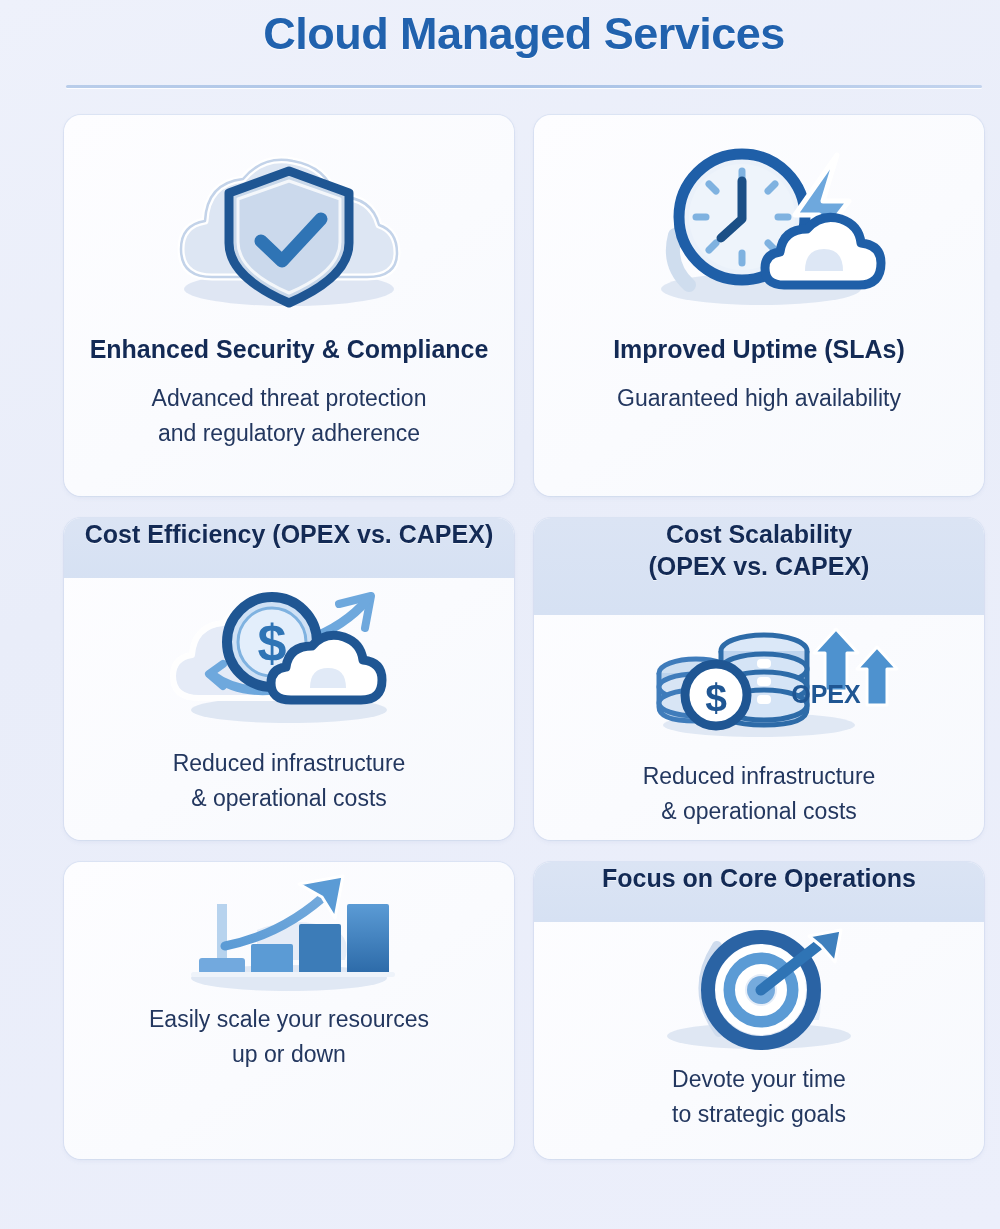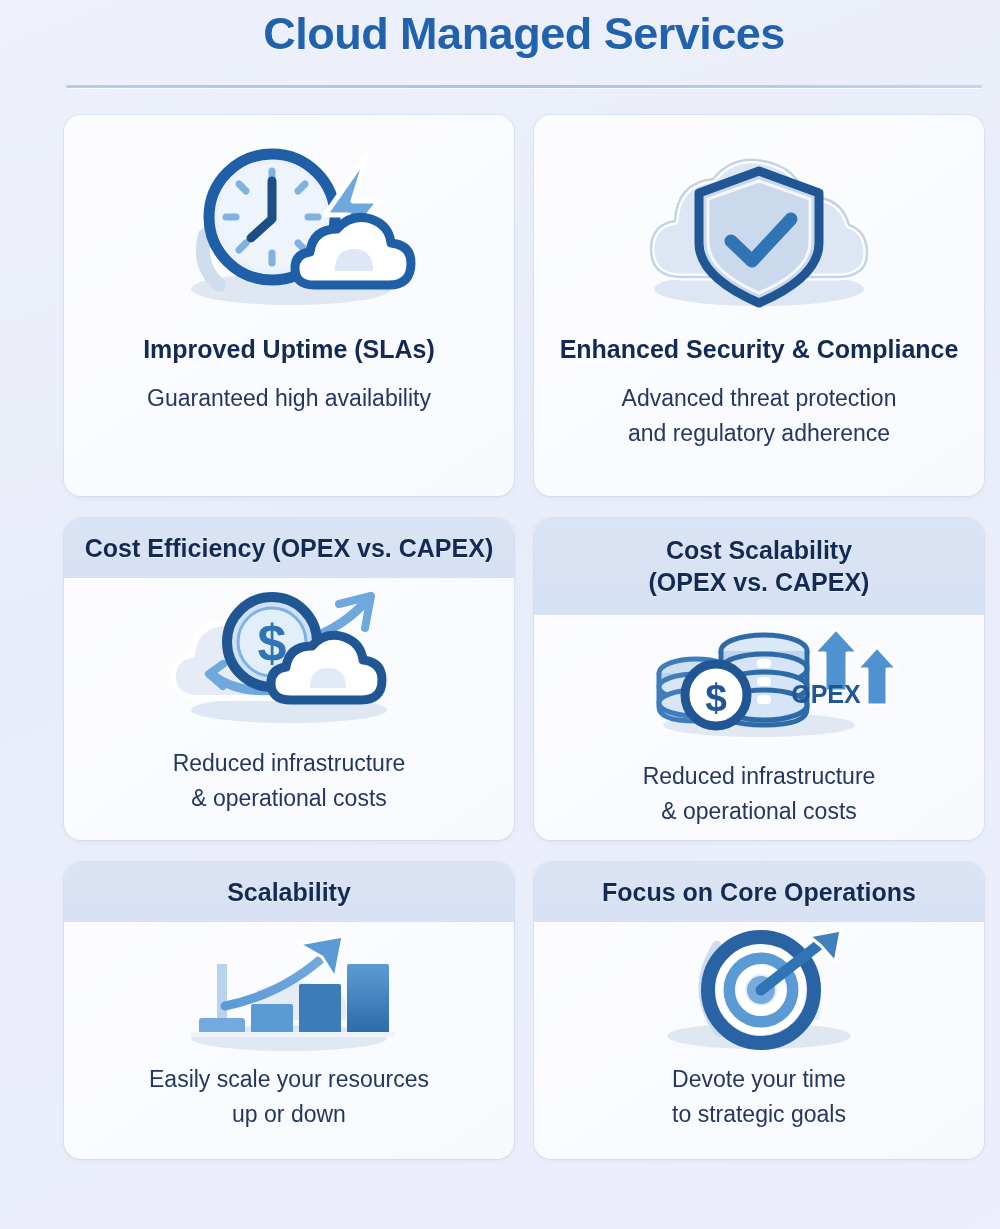--- a/index.html
+++ b/index.html
@@ -65,21 +65,20 @@
   }
   .card.r1 { height: 381px; }
   .card.r2 { height: 322px; }
   .card.r3 { height: 297px; }
 
   .band {
     width: 100%;
     background: linear-gradient(180deg, #dbe4f4 0%, #d6e1f3 100%);
     box-sizing: border-box;
     display: flex;
-    align-items: center;
     justify-content: center;
     text-align: center;
   }
   .band.one-line { height: 60px; }
   .band.two-line { height: 97px; }
 
   .card-title {
     font-size: 25px;
     font-weight: bold;
     color: #132a55;
@@ -132,20 +131,41 @@
 <body>
 
 <div class="page">
 
   <div class="header">
     <h1 class="page-title">Cloud Managed Services</h1>
     <div class="title-divider"></div>
   </div>
 
   <div class="grid">
+
+    <div class="card r1">
+      <div class="body-area">
+        <div class="icon-wrap">
+          <svg width="300" height="180" viewBox="0 0 300 180">
+            <ellipse cx="150" cy="152" rx="105" ry="17" fill="#d9e2f1" opacity="0.85"></ellipse>
+            <g>
+              <path d="M73 140 Q42 140 42 112 Q42 88 66 84 Q68 46 104 42 Q124 18 154 24 Q188 30 196 60 Q232 58 240 88 Q258 94 258 116 Q258 140 228 140 Z" fill="#dde6f3" stroke="#ffffff" stroke-width="7" stroke-linejoin="round"></path>
+              <path d="M73 140 Q42 140 42 112 Q42 88 66 84 Q68 46 104 42 Q124 18 154 24 Q188 30 196 60 Q232 58 240 88 Q258 94 258 116 Q258 140 228 140 Z" fill="none" stroke="#c3d3e9" stroke-width="2.5" stroke-linejoin="round"></path>
+            </g>
+            <path d="M150 34 L210 56 L210 106 Q210 140 150 166 Q90 140 90 106 L90 56 Z" fill="#c9d8ea" stroke="#1f5693" stroke-width="9" stroke-linejoin="round"></path>
+            <path d="M150 44 L201 62 L201 105 Q201 134 150 156 Q99 134 99 105 L99 62 Z" fill="#ccdaed" stroke="#ffffff" stroke-width="3" stroke-linejoin="round" opacity="0.8"></path>
+            <path d="M122 104 L143 124 L182 82" fill="none" stroke="#2f74b5" stroke-width="13" stroke-linecap="round" stroke-linejoin="round"></path>
+          </svg>
+        </div>
+        <h2 class="card-title plain">Enhanced Security
+&amp; Compliance</h2>
+        <p class="card-desc">Advanced threat protection
+and regulatory adherence</p>
+      </div>
+    </div>
 
     <div class="card r1">
       <div class="body-area">
         <div class="icon-wrap">
           <svg width="300" height="180" viewBox="0 0 300 180">
             <ellipse cx="152" cy="152" rx="100" ry="16" fill="#dbe4f2" opacity="0.9"></ellipse>
             <path d="M66 98 Q58 128 80 148" fill="none" stroke="#cfddee" stroke-width="14" stroke-linecap="round"></path>
             <circle cx="133" cy="80" r="63" fill="#eaf1fa" stroke="#1f5fa8" stroke-width="11"></circle>
             <circle cx="133" cy="80" r="53" fill="#eef4fb"></circle>
             <g stroke="#7fb2e0" stroke-width="7" stroke-linecap="round">
@@ -162,41 +182,20 @@
             <path d="M228 18 L186 78 L210 78 L192 126 L240 64 L214 64 Z" fill="#6ea8dd" stroke="#ffffff" stroke-width="5" stroke-linejoin="round"></path>
             <g>
               <path d="M175 148 Q156 148 156 131 Q156 117 171 115 Q174 92 198 92 Q212 76 232 82 Q250 88 252 106
                        Q272 108 272 126 Q272 148 250 148 Z" fill="#ffffff" stroke="#1f5fa8" stroke-width="9" stroke-linejoin="round"></path>
               <path d="M196 134 Q196 112 215 112 Q234 112 234 134 Z" fill="#dde7f5"></path>
             </g>
           </svg>
         </div>
         <h2 class="card-title plain">Improved Uptime (SLAs)</h2>
         <p class="card-desc">Guaranteed high availability</p>
-      </div>
-    </div>
-
-    <div class="card r1">
-      <div class="body-area">
-        <div class="icon-wrap">
-          <svg width="300" height="180" viewBox="0 0 300 180">
-            <ellipse cx="150" cy="152" rx="105" ry="17" fill="#d9e2f1" opacity="0.85"></ellipse>
-            <g>
-              <path d="M73 140 Q42 140 42 112 Q42 88 66 84 Q68 46 104 42 Q124 18 154 24 Q188 30 196 60 Q232 58 240 88 Q258 94 258 116 Q258 140 228 140 Z" fill="#dde6f3" stroke="#ffffff" stroke-width="7" stroke-linejoin="round"></path>
-              <path d="M73 140 Q42 140 42 112 Q42 88 66 84 Q68 46 104 42 Q124 18 154 24 Q188 30 196 60 Q232 58 240 88 Q258 94 258 116 Q258 140 228 140 Z" fill="none" stroke="#c3d3e9" stroke-width="2.5" stroke-linejoin="round"></path>
-            </g>
-            <path d="M150 34 L210 56 L210 106 Q210 140 150 166 Q90 140 90 106 L90 56 Z" fill="#c9d8ea" stroke="#1f5693" stroke-width="9" stroke-linejoin="round"></path>
-            <path d="M150 44 L201 62 L201 105 Q201 134 150 156 Q99 134 99 105 L99 62 Z" fill="#ccdaed" stroke="#ffffff" stroke-width="3" stroke-linejoin="round" opacity="0.8"></path>
-            <path d="M122 104 L143 124 L182 82" fill="none" stroke="#2f74b5" stroke-width="13" stroke-linecap="round" stroke-linejoin="round"></path>
-          </svg>
-        </div>
-        <h2 class="card-title plain">Enhanced Security
-&amp; Compliance</h2>
-        <p class="card-desc">Advanced threat protection
-and regulatory adherence</p>
       </div>
     </div>
 
     <div class="card r2">
       <div class="band one-line">
         <h2 class="card-title">Cost Efficiency (OPEX vs. CAPEX)</h2>
       </div>
       <div class="body-area">
         <div class="icon-wrap">
           <svg width="300" height="150" viewBox="0 0 300 150">
@@ -255,23 +254,20 @@
             <path d="M268 30 L288 52 L278 52 L278 88 L258 88 L258 52 L248 52 Z" fill="#4e92cf" stroke="#ffffff" stroke-width="3" stroke-linejoin="round"></path>
             <text x="217" y="86" text-anchor="middle" font-family="Liberation Sans, sans-serif" font-size="25" font-weight="bold" fill="#1f5693">OPEX</text>
           </svg>
         </div>
         <p class="card-desc">Reduced infrastructure
 &amp; operational costs</p>
       </div>
     </div>
 
     <div class="card r3">
-      <div class="band one-line">
-        <h2 class="card-title">Scalability</h2>
-      </div>
       <div class="body-area">
         <div class="icon-wrap">
           <svg width="300" height="130" viewBox="0 0 300 130">
             <defs>
               <linearGradient id="barg" x1="0" y1="0" x2="0" y2="1">
                 <stop offset="0%" stop-color="#5b9bd5"></stop>
                 <stop offset="100%" stop-color="#2c6aa8"></stop>
               </linearGradient>
               <linearGradient id="arrg" x1="0" y1="1" x2="1" y2="0">
                 <stop offset="0%" stop-color="#5b9bd5"></stop>

